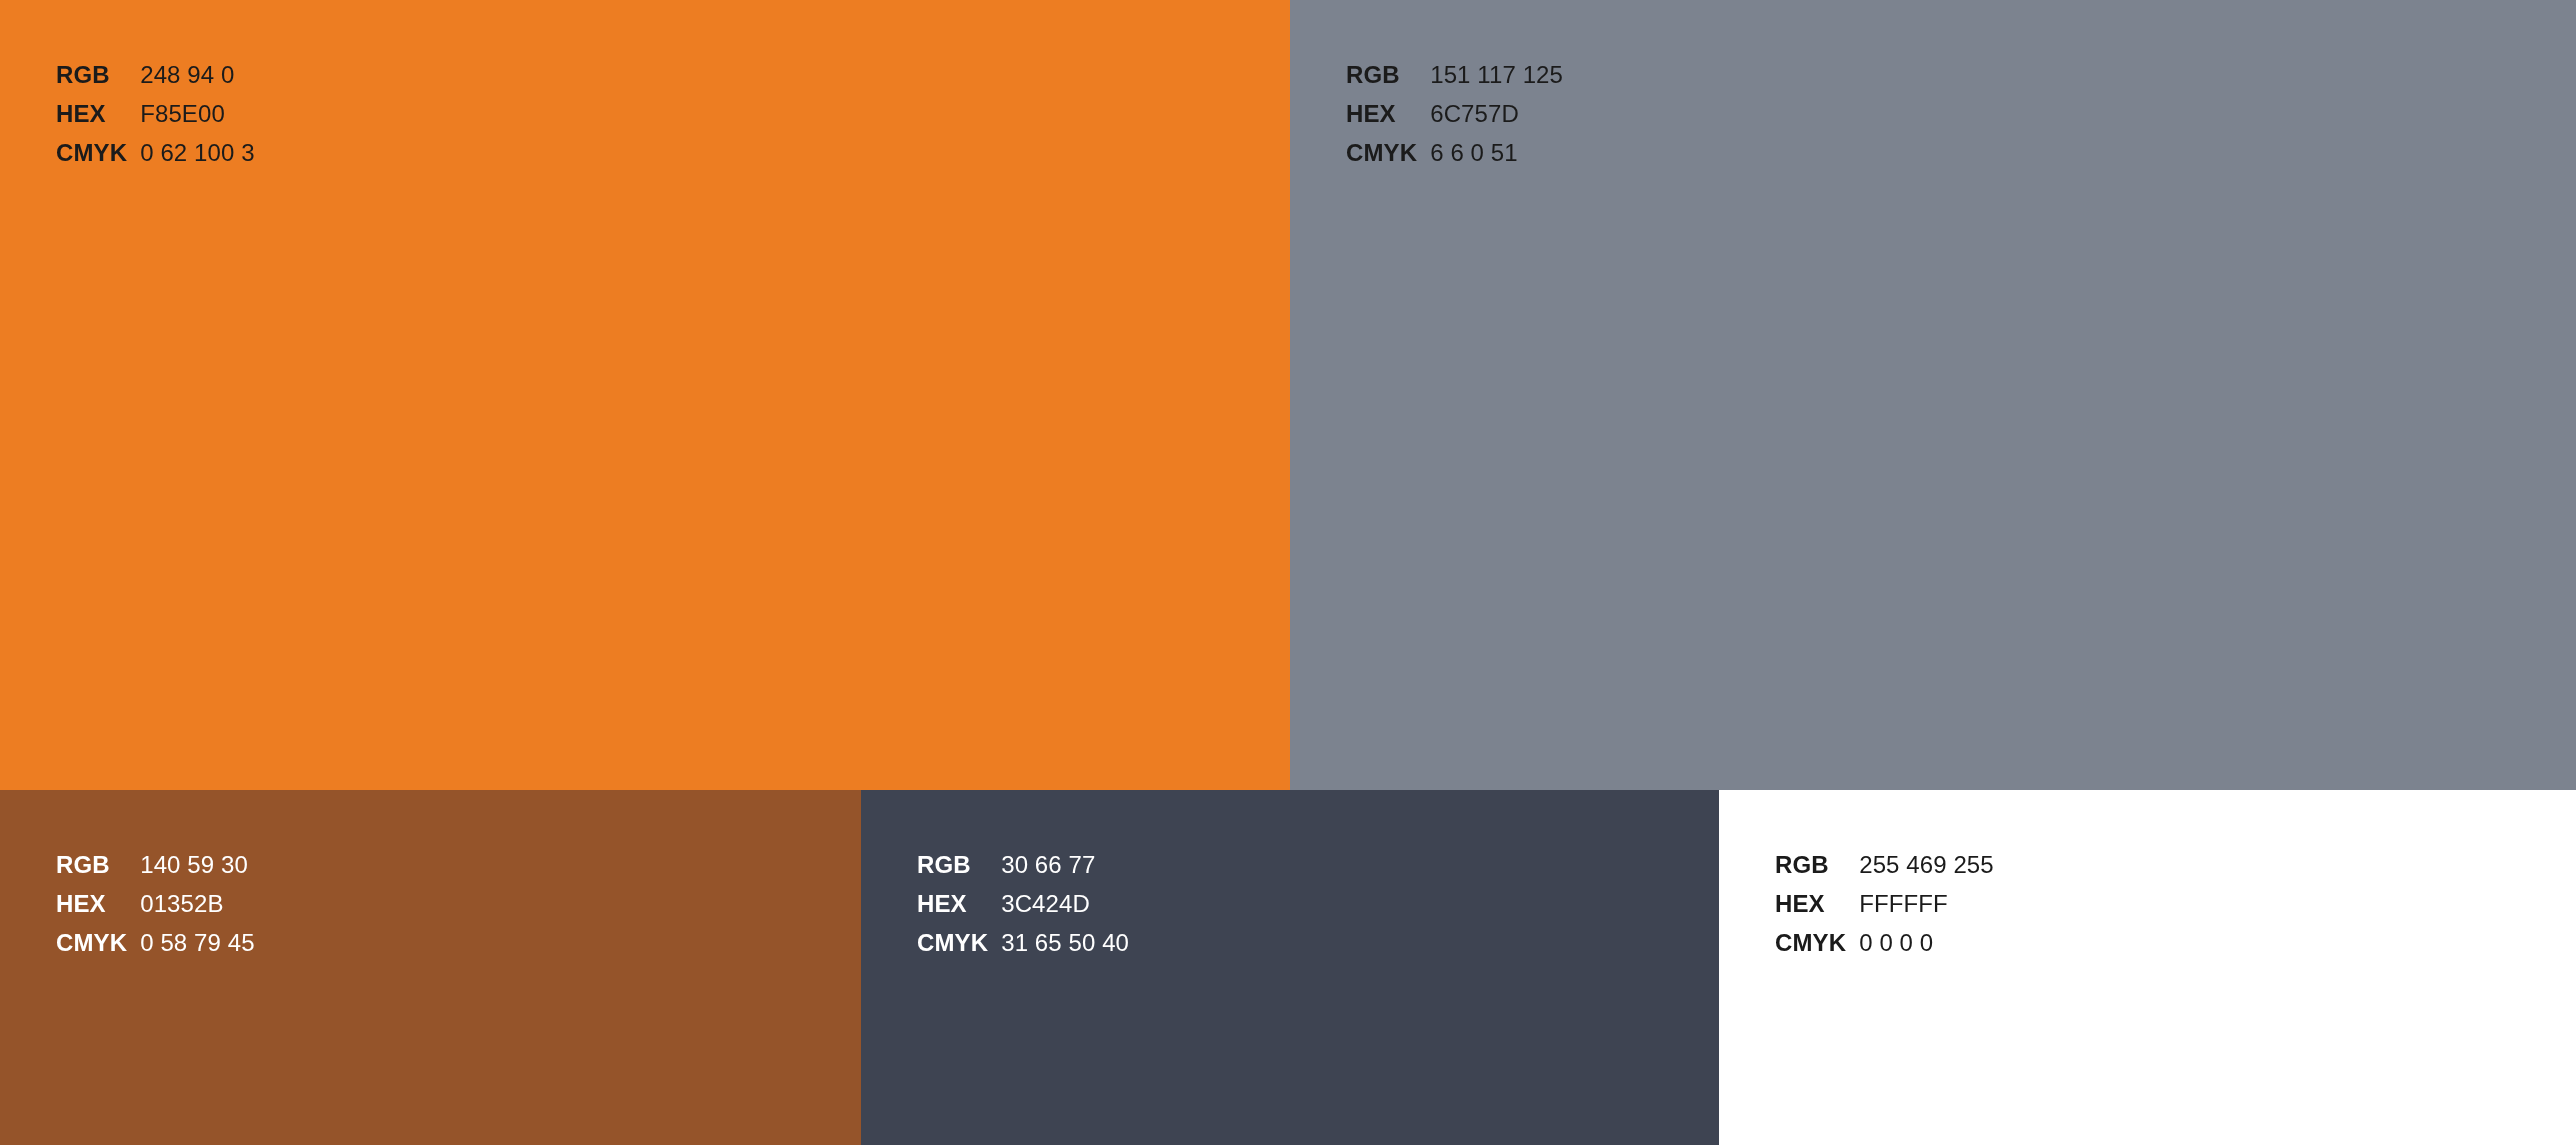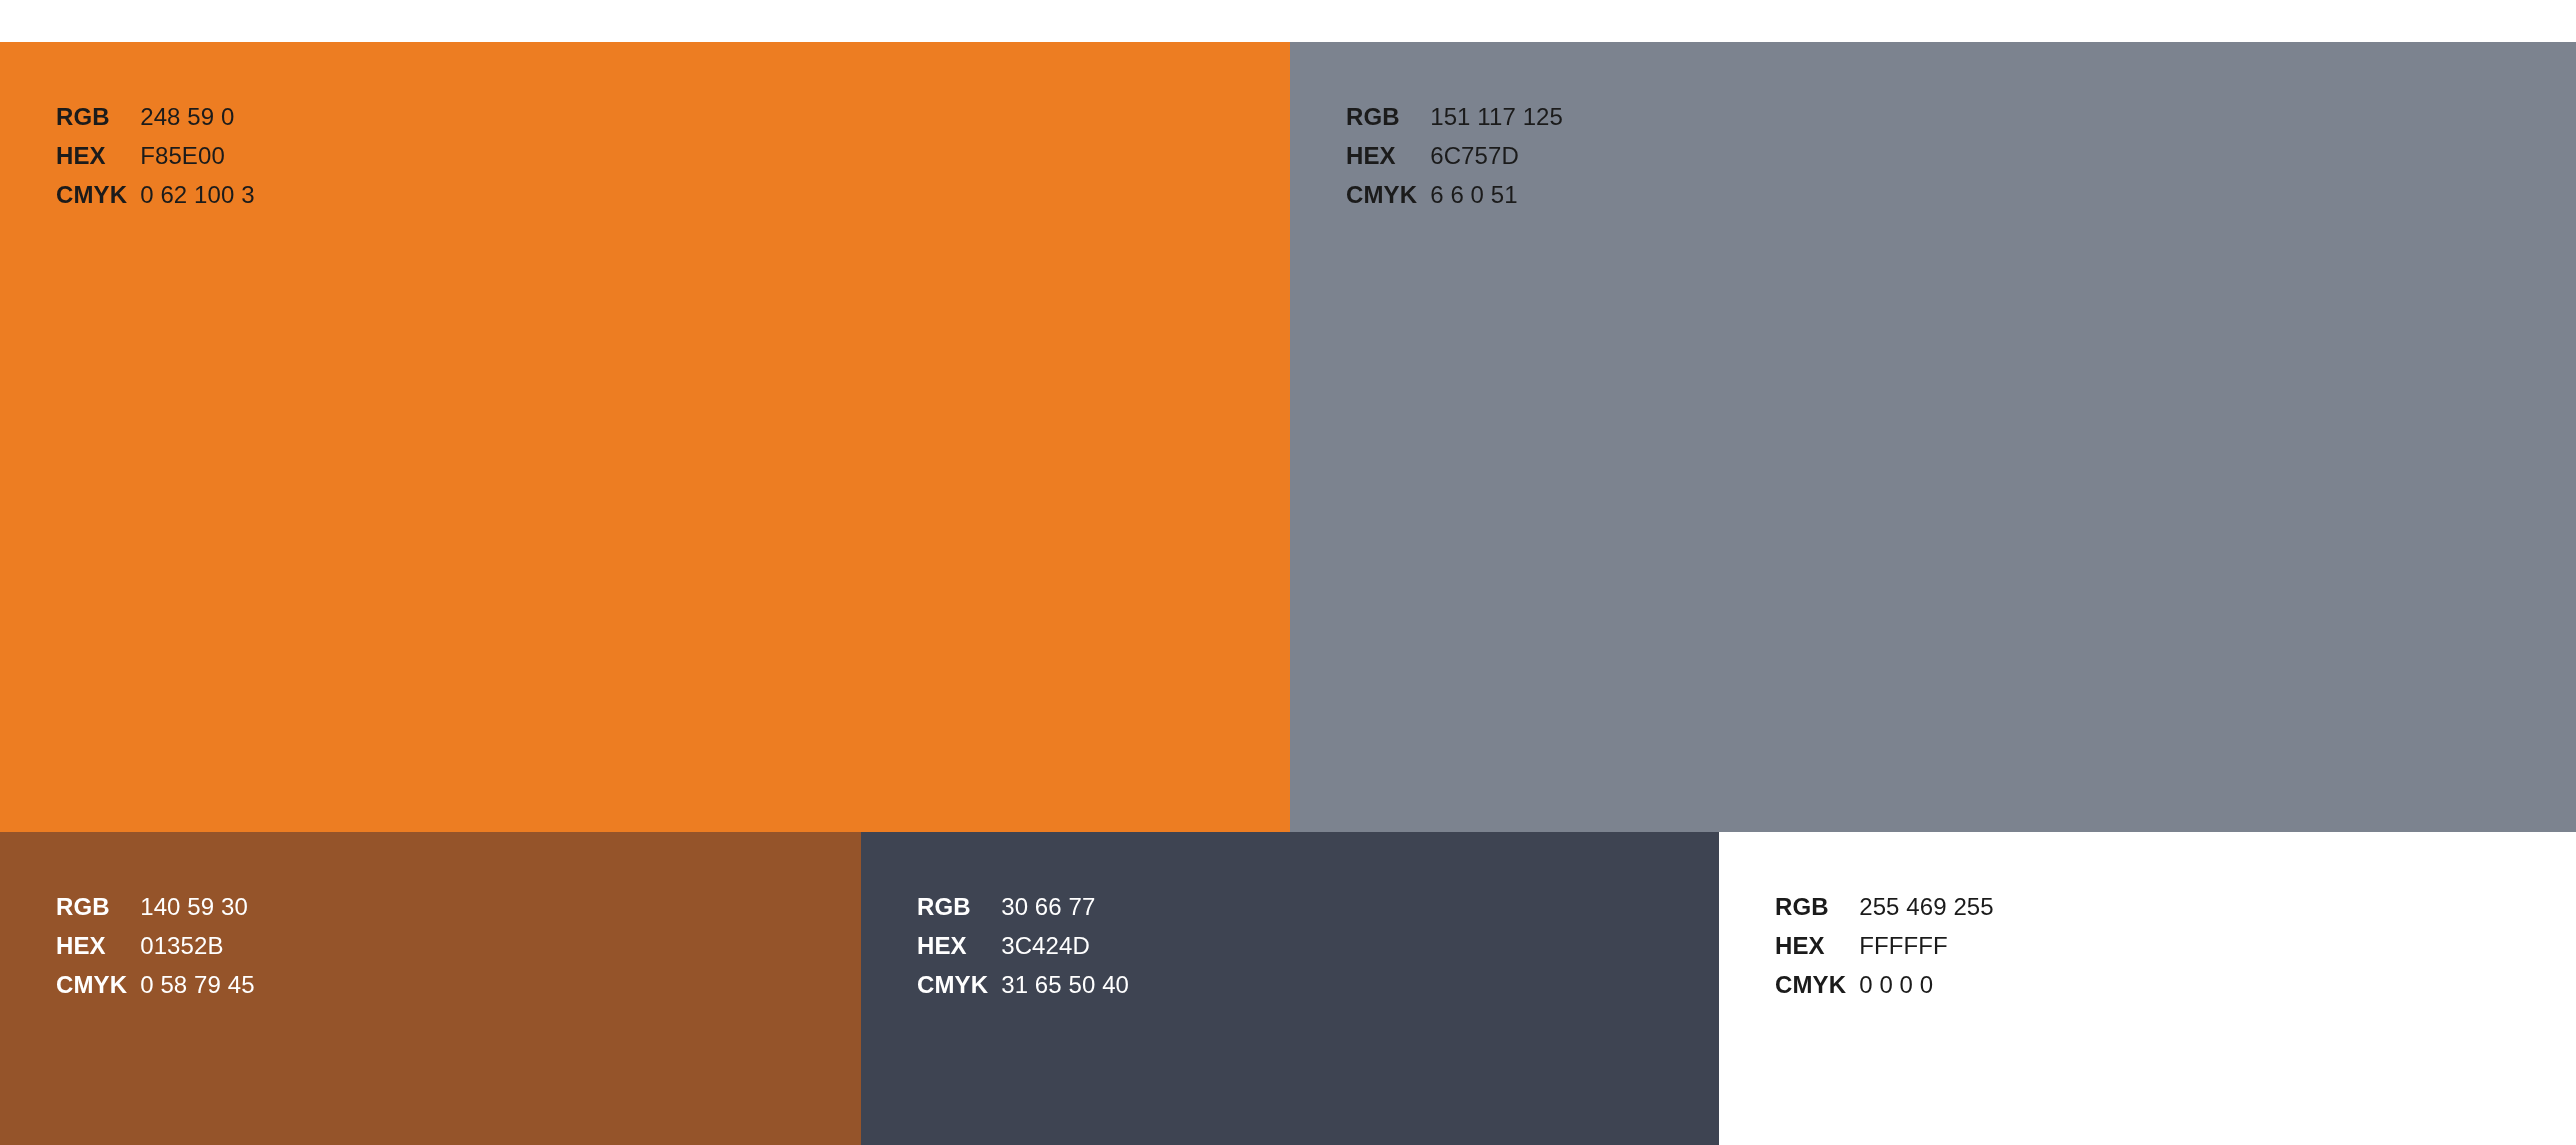--- a/index.html
+++ b/index.html
@@ -15,21 +15,20 @@
     height: 1146px;
     overflow: hidden;
     font-family: "Liberation Sans", "DejaVu Sans", sans-serif;
     -webkit-font-smoothing: antialiased;
   }
 
   .swatch {
     position: absolute;
     box-sizing: border-box;
     overflow: hidden;
-    margin-top: 42px;
   }
 
   .spec {
     position: absolute;
     left: 56px;
     top: 61px;
   }
 
   .spec-row {
     display: flex;
@@ -60,21 +59,21 @@
   .text-light .spec-value { color: #ffffff; }
 </style>
 </head>
 <body>
 
 <div id="palette" style="width: 2576px; height: 1146px; background: rgb(255, 255, 255);">
     <div class="swatch text-dark" style="left: 0px; top: 0px; width: 1290px; height: 790px; background: rgb(237, 125, 34);">
       <div class="spec">
         <div class="spec-row">
           <span class="spec-label">RGB</span>
-          <span class="spec-value">248 59 0</span>
+          <span class="spec-value">248 94 0</span>
         </div>
         <div class="spec-row">
           <span class="spec-label">HEX</span>
           <span class="spec-value">F85E00</span>
         </div>
         <div class="spec-row">
           <span class="spec-label">CMYK</span>
           <span class="spec-value">0 62 100 3</span>
         </div>
       </div>

